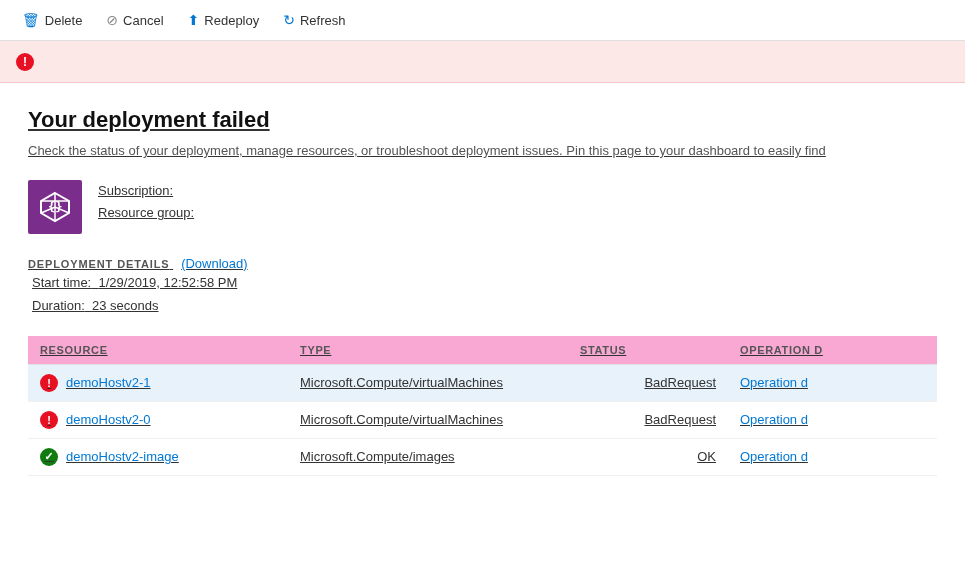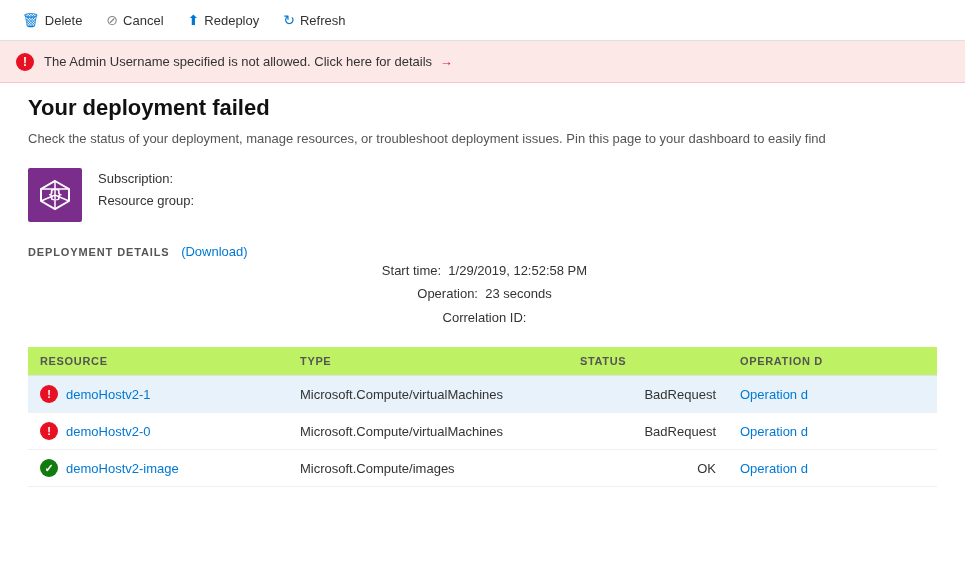--- a/index.html
+++ b/index.html
@@ -54,21 +54,22 @@
       color: #fff;
       font-weight: bold;
       font-size: 12px;
       flex-shrink: 0;
     }
     .alert-text { font-size: 13px; color: #333; }
     .alert-arrow { color: #e81123; font-weight: bold; margin-left: 4px; }
 
     
     .main {
-      padding: 12px 28px 0 28px;
+      padding: 24px 28px 0 28px;
+      text-decoration: underline;
     }
     .page-title {
       font-size: 22px;
       font-weight: 600;
       color: #111;
       margin-bottom: 10px;
     }
     .page-desc {
       font-size: 13px;
       color: #555;
@@ -115,39 +116,38 @@
       cursor: pointer;
       margin-left: 8px;
       text-decoration: none;
       margin-top: 38px;
     }
     .details-row {
       font-size: 13px;
       color: #333;
       line-height: 1.8;
       margin-left: 4px;
-      text-align: center;
     }
 
     
     .resource-table {
       width: 100%;
       border-collapse: collapse;
       margin-top: 10px;
     }
     .resource-table th {
       text-align: left;
       font-size: 11px;
       font-weight: 700;
       letter-spacing: 0.06em;
       color: #555;
       text-transform: uppercase;
       padding: 8px 12px;
       border-bottom: 1px solid #e0e0e0;
-      background: #bef264;
+      background: #f9a8d4;
     }
     .resource-table td {
       padding: 9px 12px;
       font-size: 13px;
       border-bottom: 1px solid #f0f0f0;
       vertical-align: middle;
     }
     .resource-table tr.highlighted {
       background: #e8f2fb;
     }
@@ -207,24 +207,20 @@
     <span>Redeploy</span>
   </button>
   <button class="toolbar-btn refresh">
     <span class="icon">↻</span>
     <span>Refresh</span>
   </button>
 </div>
 
 <div class="alert-banner">
   <div class="alert-icon">!</div>
-  <span class="alert-text">
-    <span>The Admin Username specified is not allowed. Click here for details</span>
-    <span class="alert-arrow" style="cursor:pointer">→</span>
-  </span>
 </div>
 
 <div class="main">
   <h1 class="page-title">Your deployment failed</h1>
   <p class="page-desc">Check the status of your deployment, manage resources, or troubleshoot deployment issues. Pin this page to your dashboard to easily find</p>
 
   <div class="deployment-info">
     <div class="deployment-icon">
       <svg viewBox="0 0 32 32" xmlns="http://www.w3.org/2000/svg">
         <path d="M16 2 L30 10 L30 22 L16 30 L2 22 L2 10 Z" fill="none" stroke="#fff" stroke-width="2"></path>
@@ -239,25 +235,22 @@
   </div>
 
   <div class="details-section">
     <span class="details-header">DEPLOYMENT DETAILS</span>
     <a class="details-download" href="#">(Download)</a>
     <div class="details-row">
       <span>Start time:</span>
       &nbsp;<span>1/29/2019, 12:52:58 PM</span>
     </div>
     <div class="details-row">
-      <span>Operation:</span>
+      <span>Duration:</span>
       &nbsp;<span>23 seconds</span>
-    </div>
-    <div class="details-row">
-      <span>Correlation ID:</span>
     </div>
   </div>
 
   <table class="resource-table">
     <thead>
       <tr>
         <th class="col-resource">
           <span>RESOURCE</span>
         </th>
         <th class="col-type">

